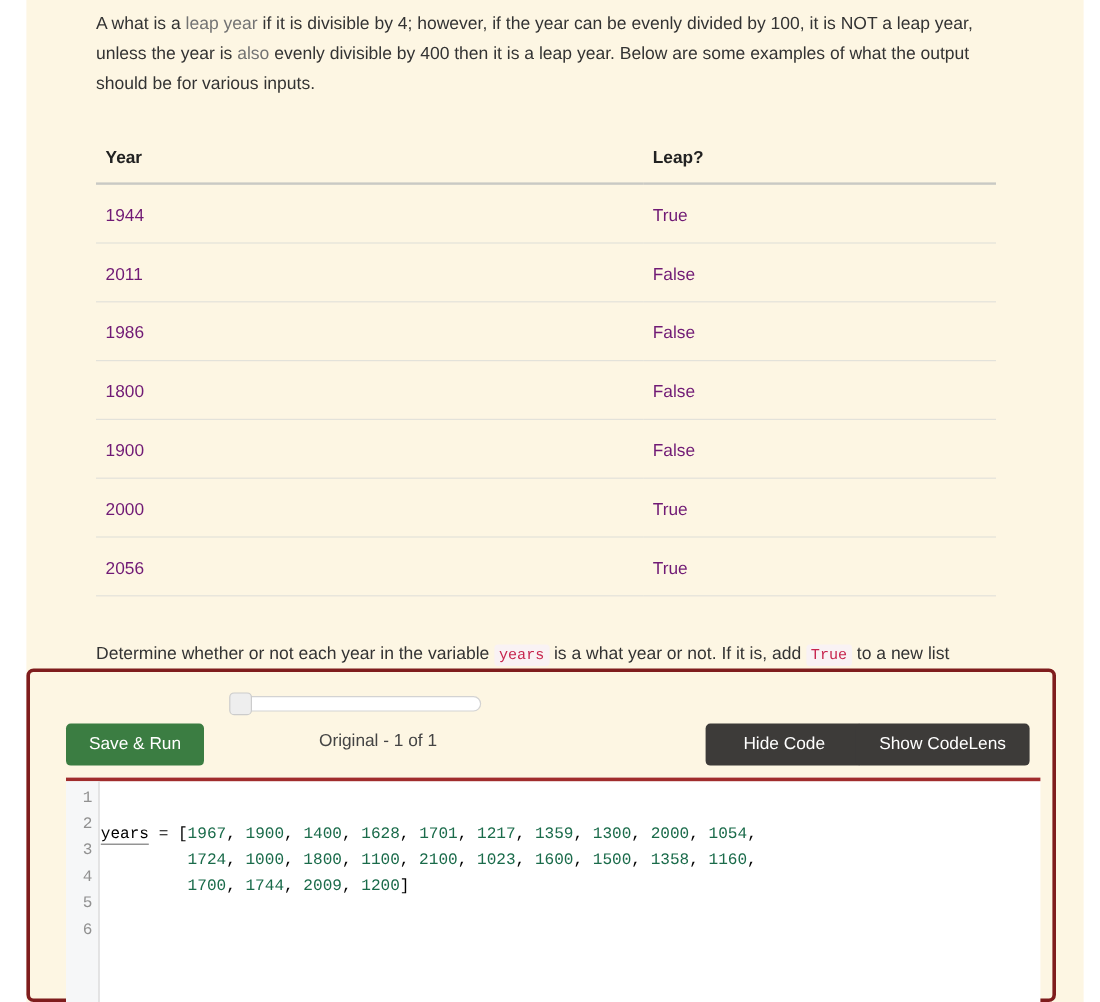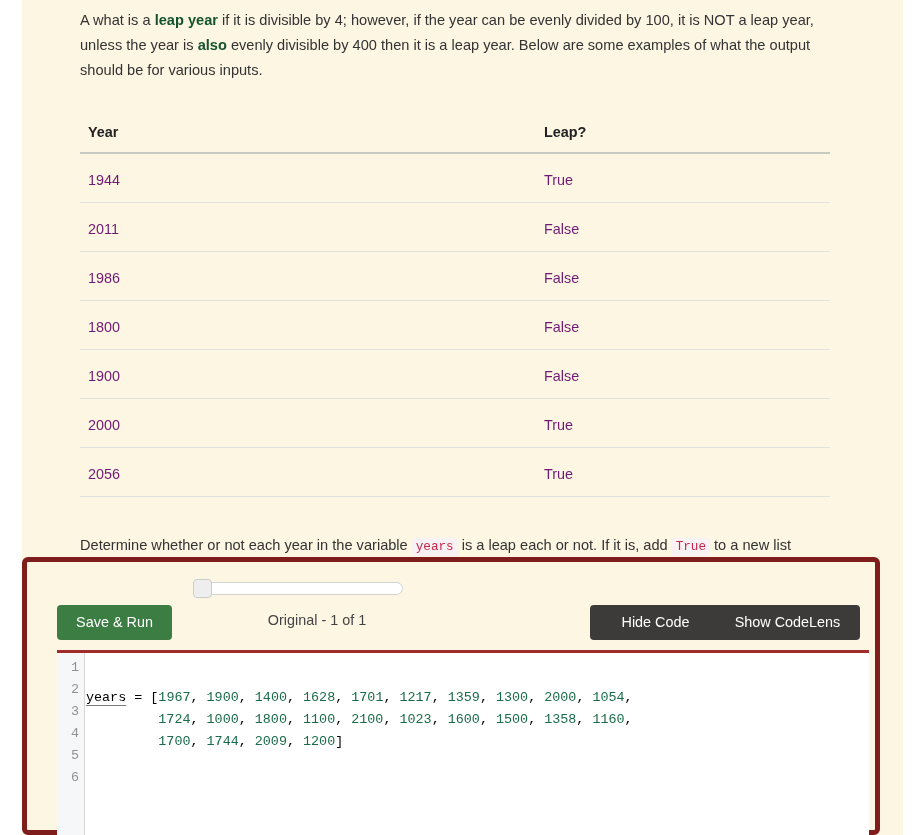--- a/index.html
+++ b/index.html
@@ -30,21 +30,21 @@
   }
 
   
   .intro {
     font-size: 14.6px;
     line-height: 25px;
     color: #333333;
     padding-top: 8px;
     margin: 0;
   }
-  .intro b { font-weight: bold; color: #14532d; }
+  .intro b { font-weight: normal; color: #737373; }
 
   
   table.leap {
     width: 750px;
     border-collapse: collapse;
     margin-top: 34px;
     table-layout: fixed;
   }
   table.leap th {
     text-align: left;
@@ -84,21 +84,21 @@
     white-space: nowrap;
   }
 
   
   .activecode {
     position: absolute;
     left: 22px;
     top: 557px;
     width: 858px;
     height: 278px;
-    border: 5px solid #7f1d1d;
+    border: 3px solid #7f1d1d;
     border-radius: 6px;
     box-sizing: border-box;
     background: #fdf6e3;
   }
   .ac-toolbar {
     position: relative;
     height: 79px;
   }
   .slider-wrap {
     position: absolute;
@@ -252,21 +252,21 @@
           <td>2000</td>
           <td>True</td>
         </tr>
         <tr>
           <td>2056</td>
           <td>True</td>
         </tr>
       </tbody>
     </table>
 
-    <p class="instruction"><span>Determine whether or not each year in the variable </span><code class="inline">years</code><span> is a leap each or not. If it is, add </span><code class="inline">True</code><span> to a new list called </span><code class="inline">is_leap_year</code><span>, otherwise add </span><code class="inline">False</code><span>.</span></p>
+    <p class="instruction"><span>Determine whether or not each year in the variable </span><code class="inline">years</code><span> is a what year or not. If it is, add </span><code class="inline">True</code><span> to a new list called </span><code class="inline">is_leap_year</code><span>, otherwise add </span><code class="inline">False</code><span>.</span></p>
 
   </div>
 </div>
 
 <div class="activecode">
   <div class="ac-toolbar">
 
     <div class="slider-wrap">
       <div class="slider-track"></div>
       <div class="slider-handle"></div>

